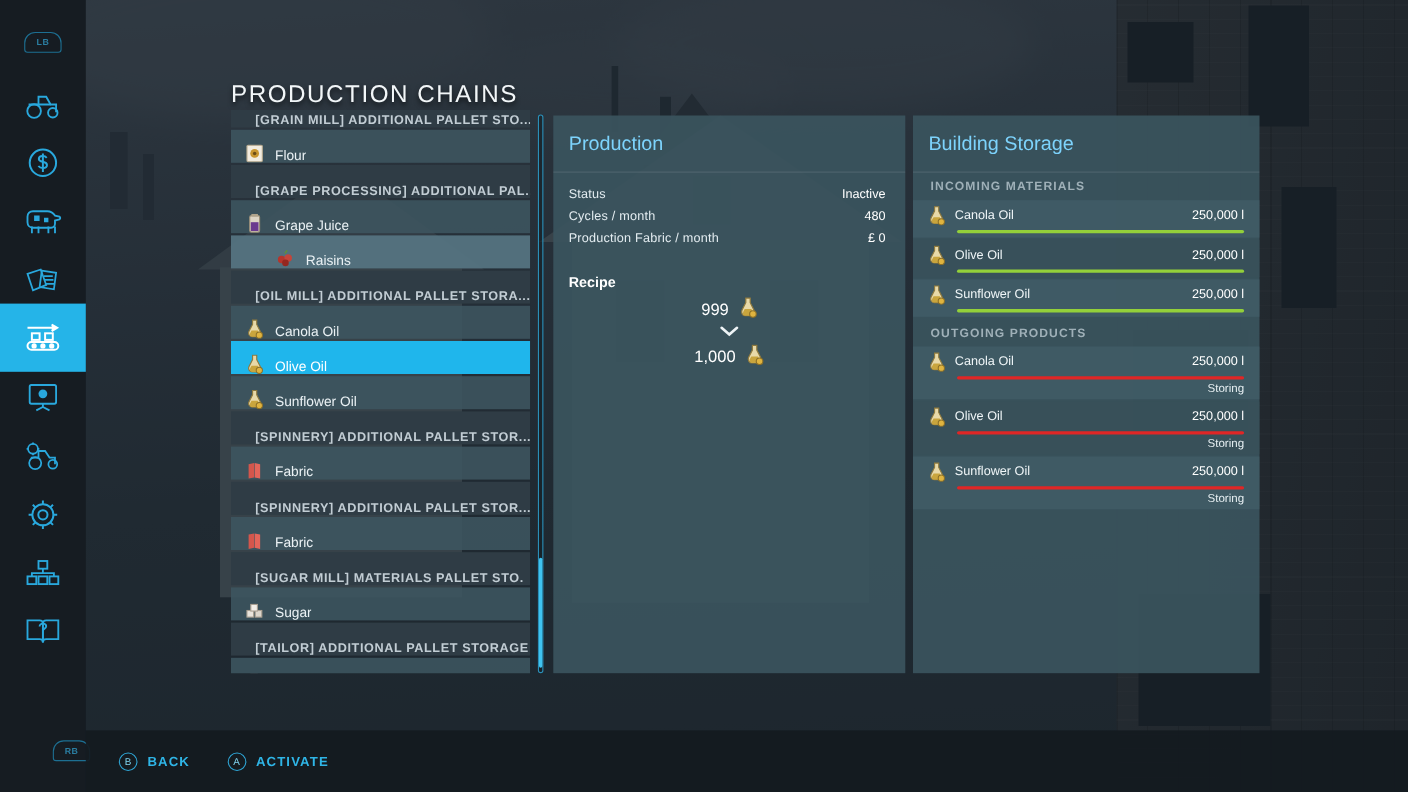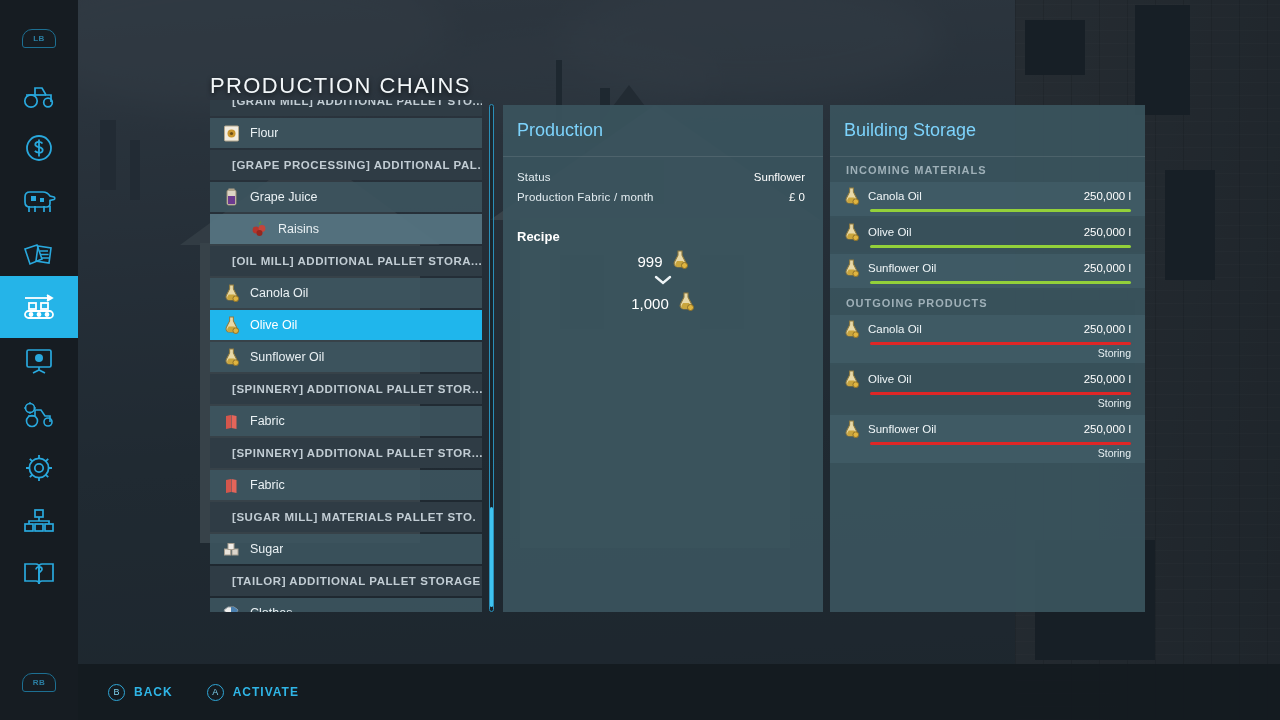--- a/index.html
+++ b/index.html
@@ -66,21 +66,21 @@
     text-shadow:0 2px 5px rgba(0,0,0,.65);
   }
 
   
   #list-wrap {
     position:absolute; left:210px; top:100px; width:272px; height:512px;
     overflow:hidden; z-index:6;
   }
   #list-inner { position:absolute; left:0; top:-14px; width:272px; }
   .row {
-    height:30px; display:flex; align-items:center;
+    height:30px; display:flex; align-items:flex-end;
     padding-left:12px; margin-bottom:0;
   }
   .row.header {
     background:#2f3c45; color:#c2cdd4; font-size:11.5px;
     font-weight:bold; letter-spacing:.55px; padding-left:22px;
     white-space:nowrap; overflow:hidden;
   }
   .row.item {
     background:rgba(61,85,96,.88); color:#eaf1f4; font-size:12.5px;
   }
@@ -201,21 +201,21 @@
   </div>
   <div class="chim" style="left:100px; top:120px; width:16px; height:70px;"></div>
   <div class="chim" style="left:130px; top:140px; width:10px; height:60px;"></div>
   <div id="scene-dim"></div>
 </div>
 
 <div id="rail">
   <div class="shoulder" style="top:18px;">
     <div class="pad">LB</div>
   </div>
-  <div class="shoulder" style="bottom:18px;">
+  <div class="shoulder" style="bottom:18px;margin-left:26px;">
     <div class="pad">RB</div>
   </div>
 
   <div class="rail-btn" style="top:69px;">
     <span>
       <svg width="34" height="26" viewBox="0 0 34 26" fill="none" stroke="#29a8dd" stroke-width="1.7">
         <circle cx="9" cy="18" r="6.2"></circle>
           <circle cx="26" cy="19.5" r="4.3"></circle>
         <path d="M4 12h9V5h7l4 7h5v7"></path>
           <path d="M13 12h11"></path>
@@ -457,21 +457,25 @@
 </div>
 <div id="scroll-track">
   <div id="scroll-thumb"></div>
 </div>
 
 <div id="prod">
   <div class="panel-head">Production</div>
   <div style="padding-top:10px;" id="prod-stats">
       <div class="kv">
         <span class="k">Status</span>
-        <span class="v">Sunflower</span>
+        <span class="v">Inactive</span>
+      </div>
+      <div class="kv">
+        <span class="k">Cycles / month</span>
+        <span class="v">480</span>
       </div>
       <div class="kv">
         <span class="k">Production Fabric / month</span>
         <span class="v">£ 0</span>
       </div>
     </div>
   <div id="recipe-title">Recipe</div>
   <div class="recipe-line">
     <span>999</span>
     <span>

